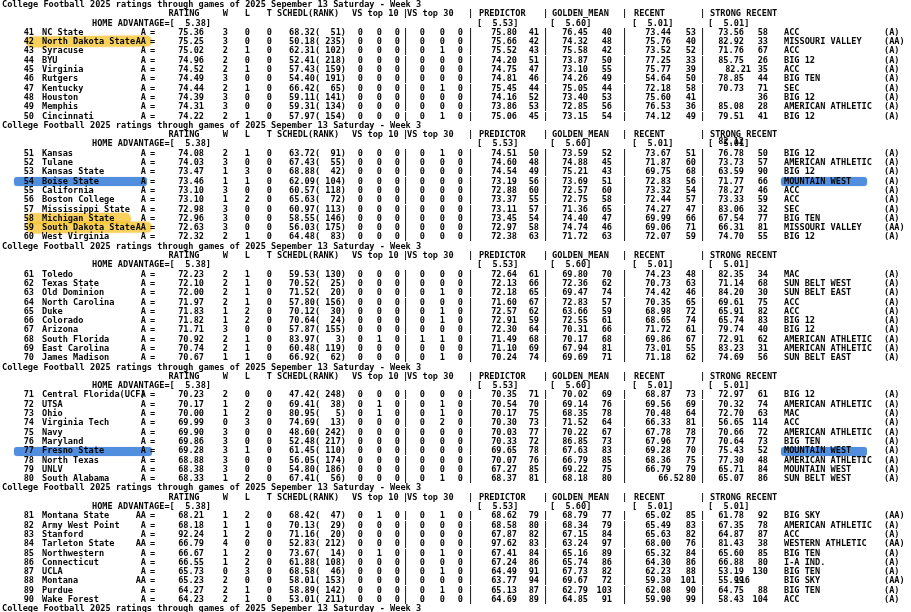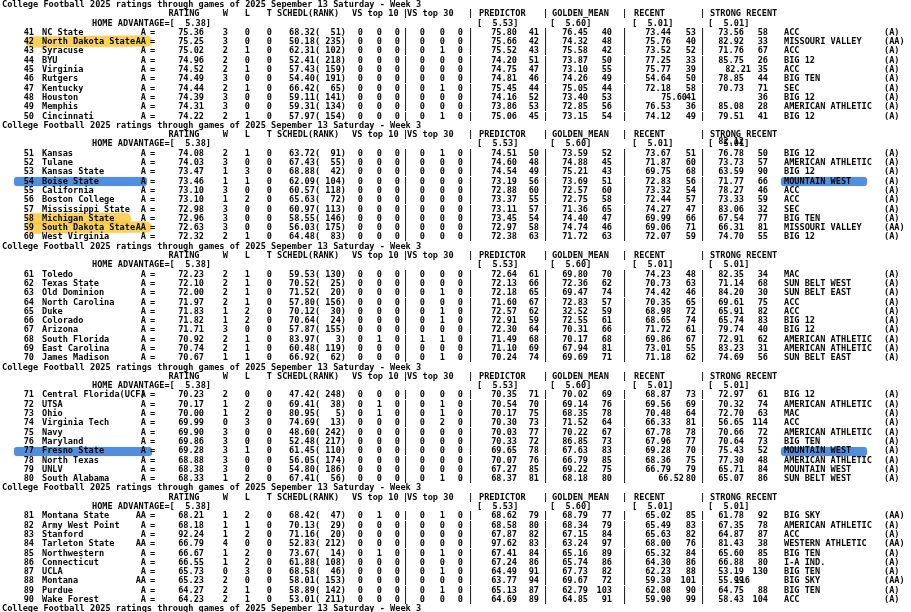--- a/index.html
+++ b/index.html
@@ -290,21 +290,21 @@
       <span class="f r" style="left: 407px; width: 18px;">0</span>
       <span class="f r" style="left: 427px; width: 18px;">0</span>
       <span class="f r" style="left: 445px; width: 18px;">0</span>
       <span class="f l" style="left: 468px; width: 6px;">|</span>
       <span class="f r" style="left: 473px; width: 44px;">74.16</span>
       <span class="f r" style="left: 519px; width: 20px;">52</span>
       <span class="f l" style="left: 543px; width: 6px;">|</span>
       <span class="f r" style="left: 546px; width: 42px;">73.40</span>
       <span class="f r" style="left: 590px; width: 22px;">53</span>
       <span class="f l" style="left: 622px; width: 6px;">|</span>
-      <span class="f r" style="left: 627px; width: 60px;">75.60</span>
+      <span class="f r" style="left: 627px; width: 44px;">75.60</span>
       <span class="f r" style="left: 674px; width: 22px;">41</span>
       <span class="f l" style="left: 700px; width: 6px;">|</span>
       <span class="f r" style="left: 704px; width: 40px; margin-top: 44px;">82.12</span>
       <span class="f r" style="left: 746px; width: 22px;">36</span>
       <span class="f l" style="left: 784px; width: 104px;">BIG 12</span>
       <span class="f l" style="left: 884px; width: 27px;">(A)</span>
     </div>
     <div class="line">
       <span class="f r" style="left: 10px; width: 24px;">49</span>
       <span class="f l" style="left: 42px; width: 108px;">Memphis</span>
@@ -891,21 +891,21 @@
       <span class="f r" style="left: 364px; width: 18px;">0</span>
       <span class="f r" style="left: 382px; width: 18px;">0</span>
       <span class="f l" style="left: 403px; width: 6px;">|</span>
       <span class="f r" style="left: 407px; width: 18px;">0</span>
       <span class="f r" style="left: 427px; width: 18px;">1</span>
       <span class="f r" style="left: 445px; width: 18px;">0</span>
       <span class="f l" style="left: 468px; width: 6px;">|</span>
       <span class="f r" style="left: 473px; width: 44px;">72.57</span>
       <span class="f r" style="left: 519px; width: 20px;">62</span>
       <span class="f l" style="left: 543px; width: 6px;">|</span>
-      <span class="f r" style="left: 546px; width: 42px;">32.52</span>
+      <span class="f r" style="left: 546px; width: 42px;">63.66</span>
       <span class="f r" style="left: 590px; width: 22px;">59</span>
       <span class="f l" style="left: 622px; width: 6px;">|</span>
       <span class="f r" style="left: 627px; width: 44px;">68.98</span>
       <span class="f r" style="left: 674px; width: 22px;">72</span>
       <span class="f l" style="left: 700px; width: 6px;">|</span>
       <span class="f r" style="left: 704px; width: 40px;">65.91</span>
       <span class="f r" style="left: 746px; width: 22px;">82</span>
       <span class="f l" style="left: 784px; width: 104px;">ACC</span>
       <span class="f l" style="left: 884px; width: 27px;">(A)</span>
     </div>

